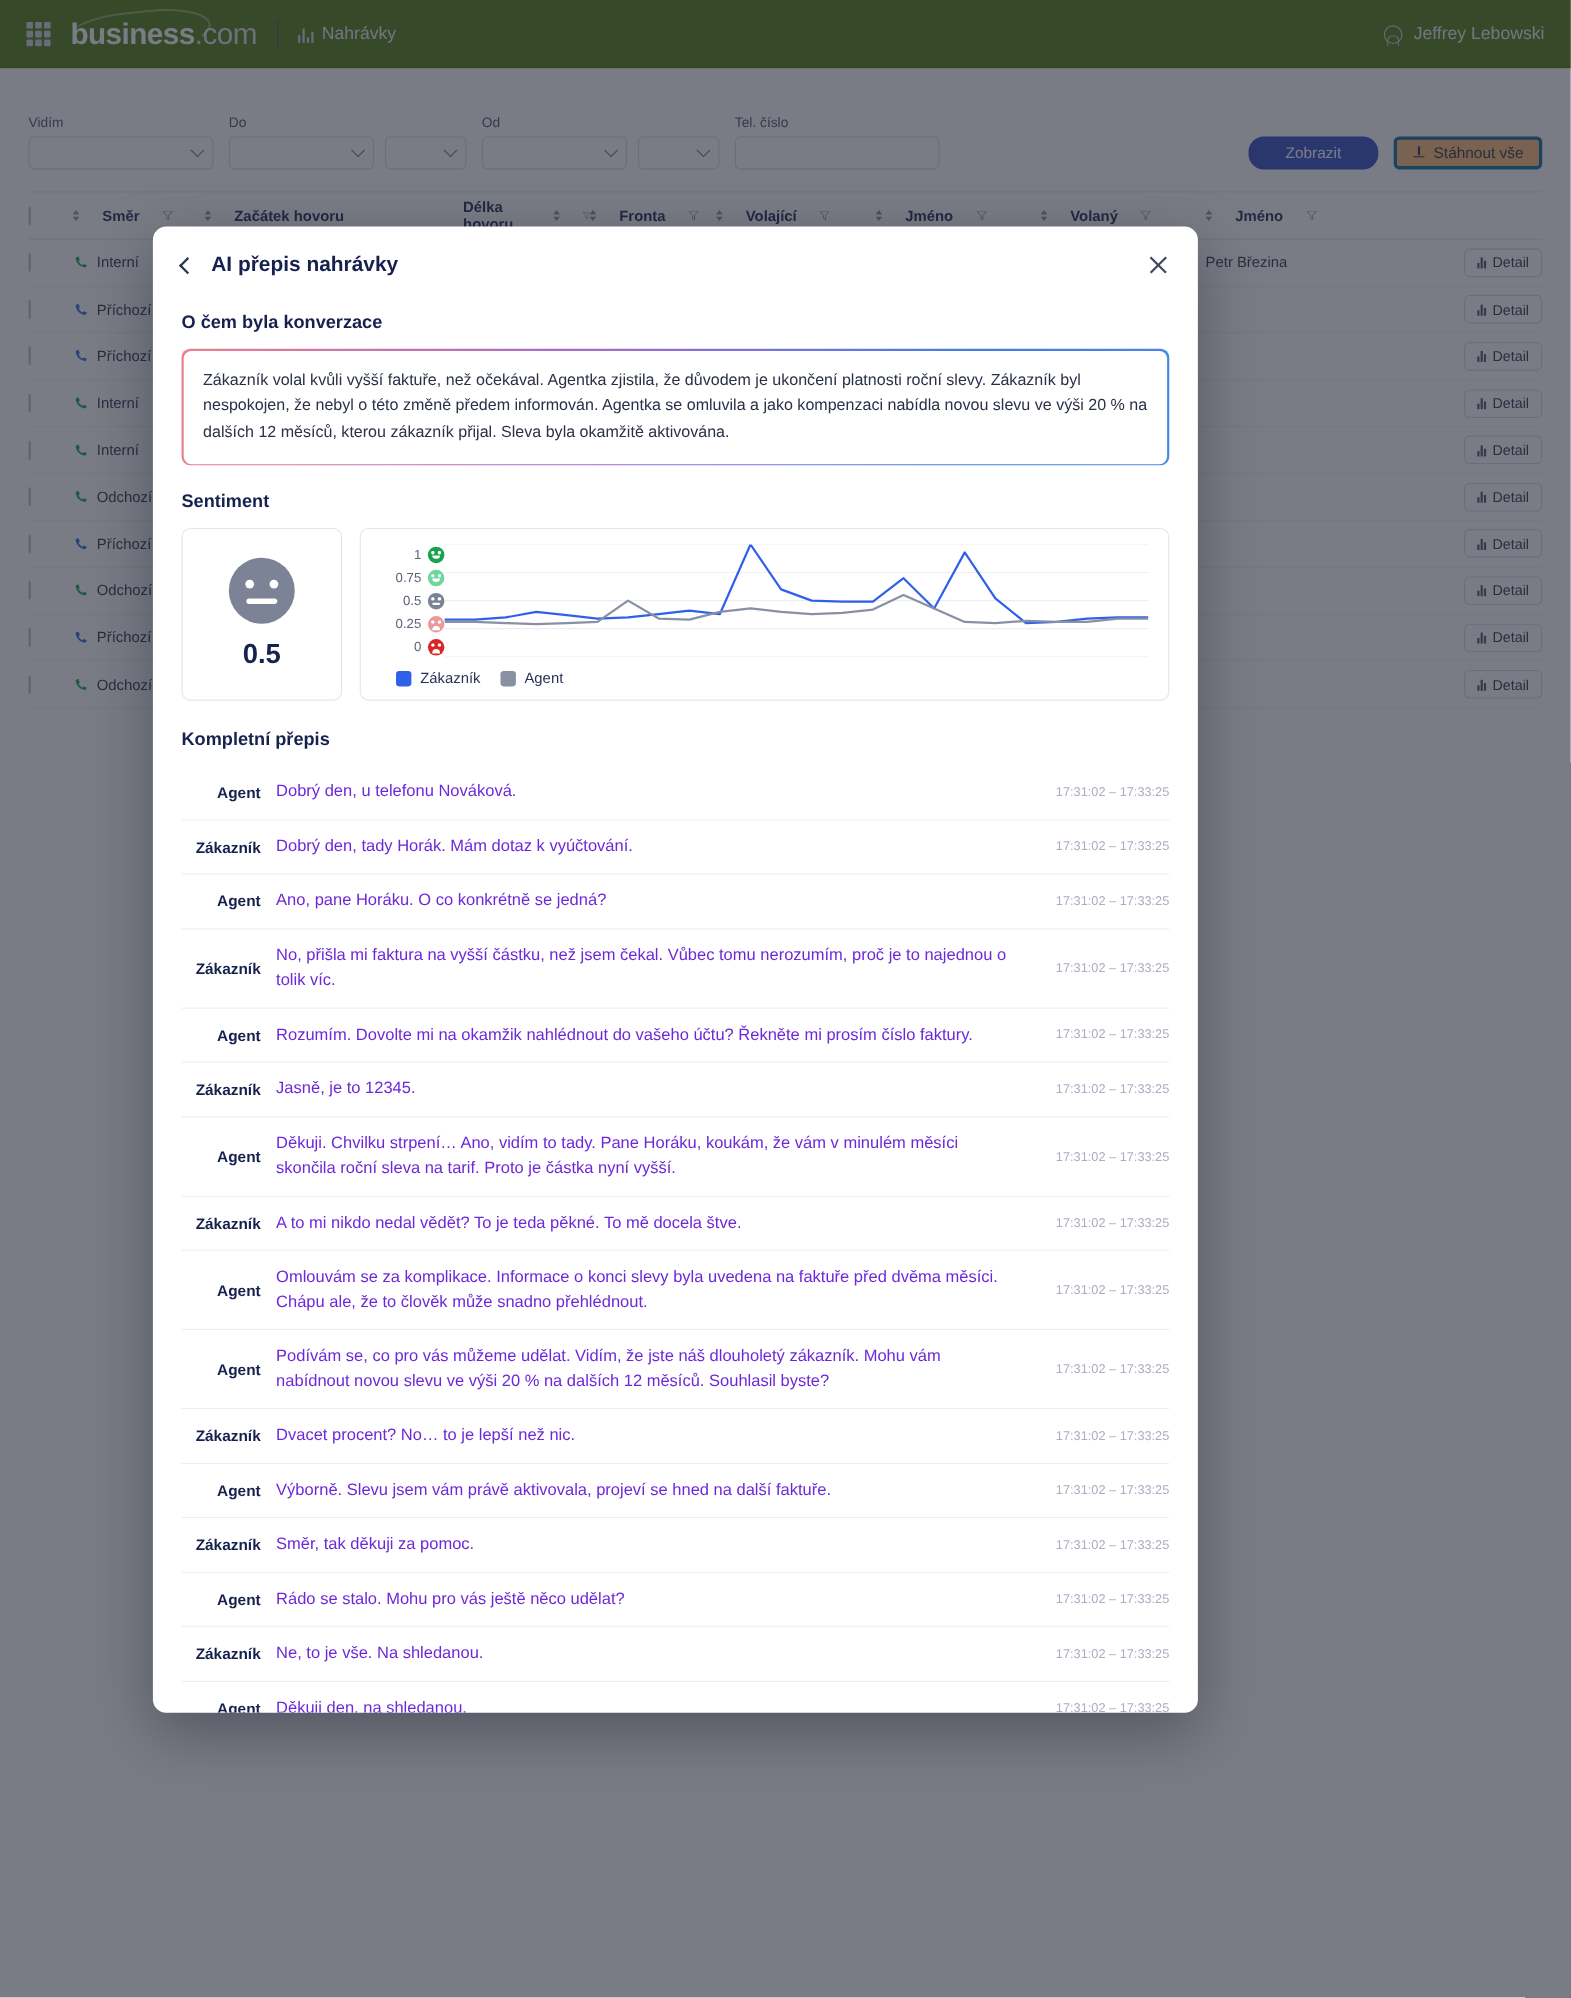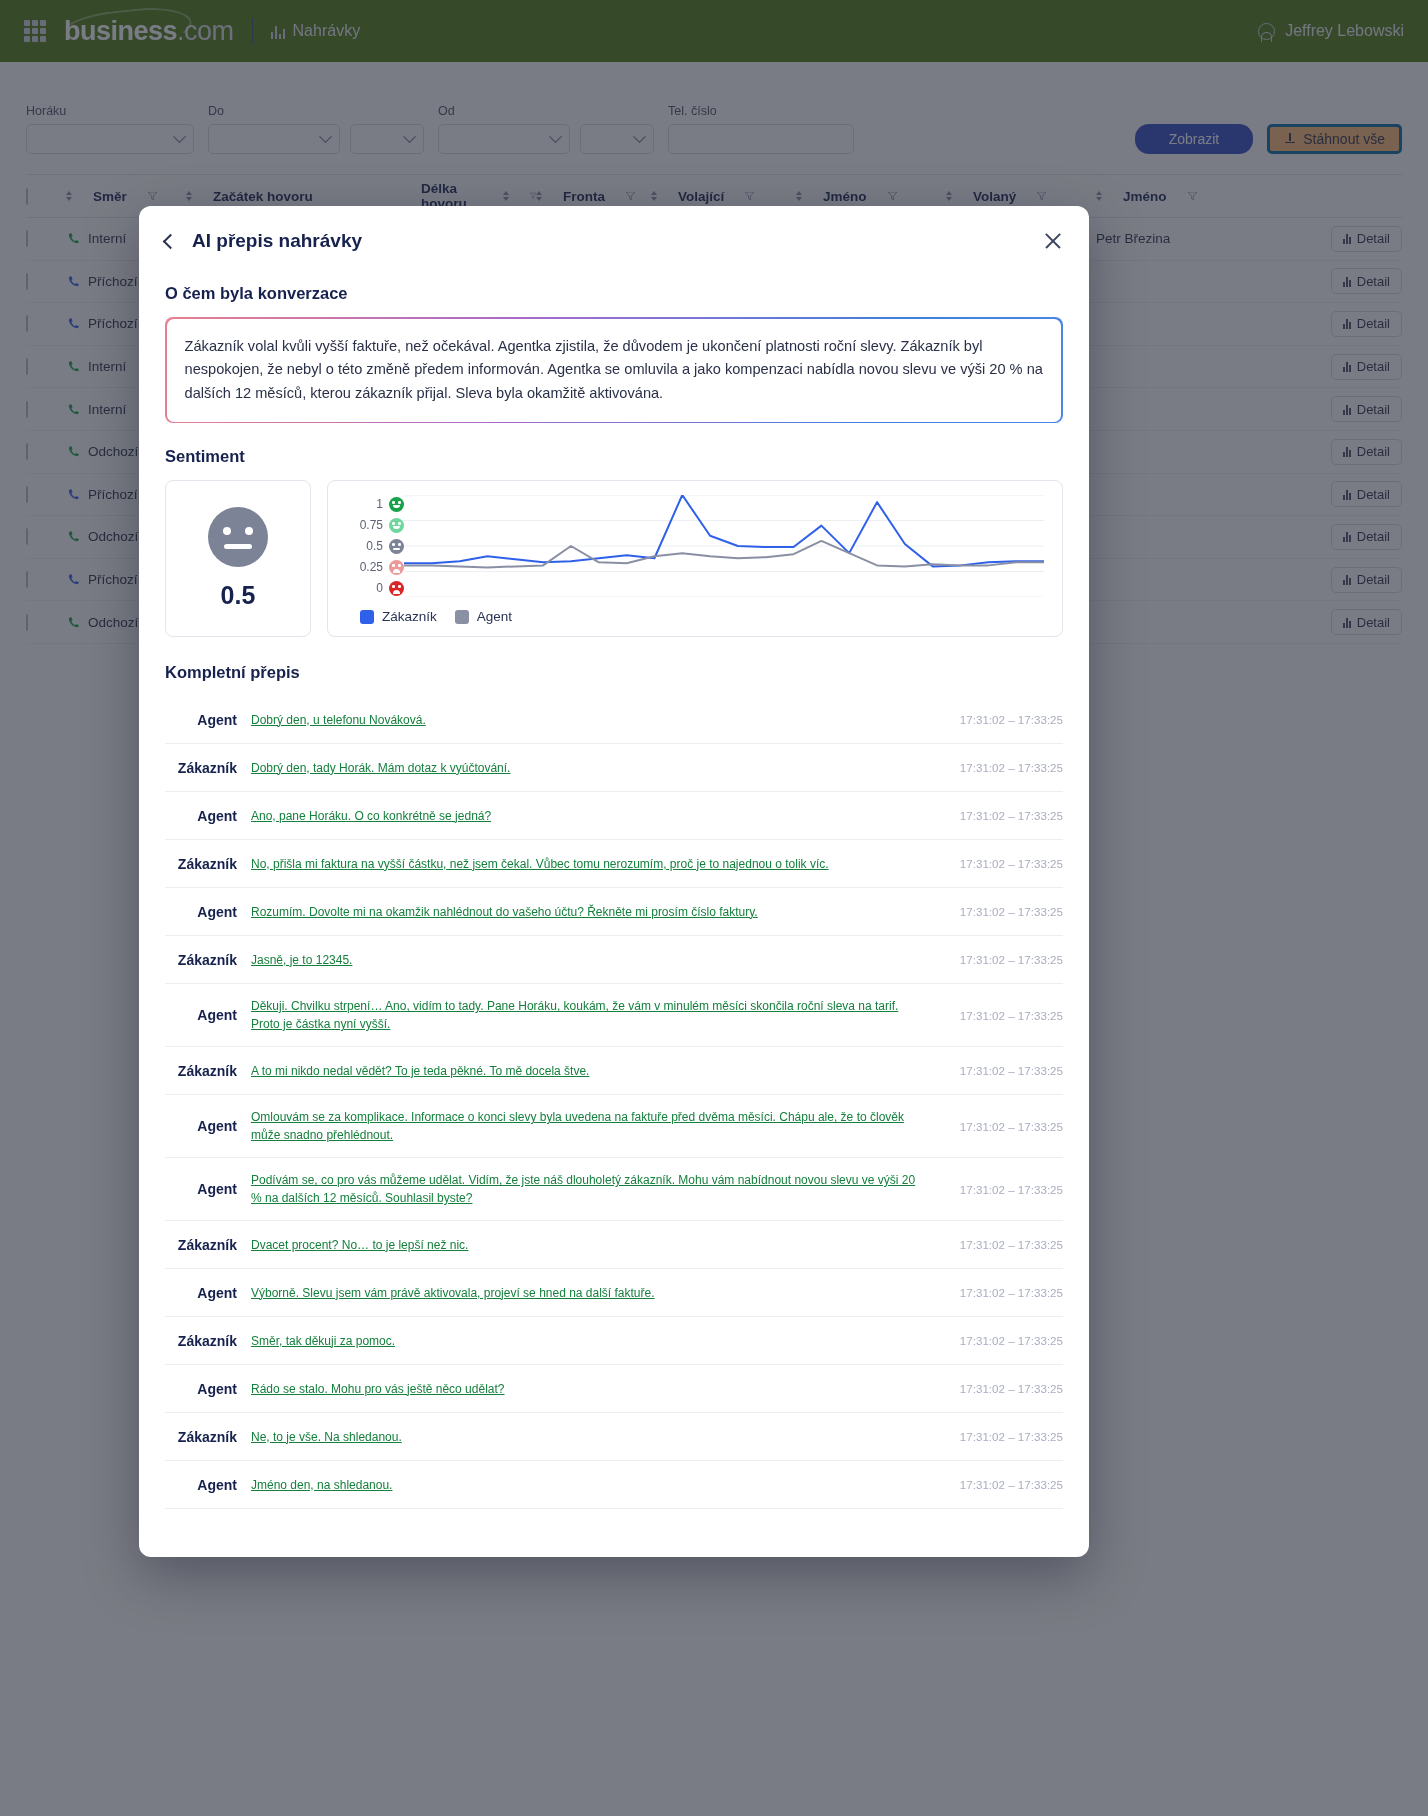--- a/index.html
+++ b/index.html
@@ -128,21 +128,21 @@
   .legend { display:flex; gap:18px; align-items:center; margin-top:12px; padding-left:18px; }
   .lg { display:flex; align-items:center; gap:8px; font-size:13.5px; color:#2b3355; }
   .sw { width:14px;height:14px;border-radius:3px; }
 
   
   .tr-list { margin-top:4px; }
   .tr-row { display:flex; align-items:center; gap:0; border-bottom:1px solid #eceef3;
      padding:13px 0; min-height:48px; }
   .tr-speaker { width:86px; flex:none; text-align:right; padding-right:14px;
      font-size:14px; font-weight:700; color:#16214e; }
-  .tr-text { flex:1; font-size:12px; line-height:1.5; color:#15803d; padding-right:18px;text-decoration:underline; }
+  .tr-text { flex:1; font-size:15px; line-height:1.5; color:#6d28d9; padding-right:18px; }
   .tr-time { width:128px; flex:none; text-align:right; font-size:11.6px; color:#a9aec0; }
 </style>
 </head>
 <body>
 
 <div id="root">
 
   <div class="app">
 
     <div class="topbar">
@@ -171,21 +171,21 @@
       </div>
       <div class="nav-label">Nahrávky</div>
       <div class="user-area">
         <span class="user-ico"></span>
         <span>Jeffrey Lebowski</span>
       </div>
     </div>
 
     <div class="filters">
       <div class="f-group">
-        <div class="f-label">Horáku</div>
+        <div class="f-label">Vidím</div>
         <div class="select">
             <span class="chev"></span>
           </div>
       </div>
       <div class="f-group">
         <div class="f-label">Do</div>
         <div class="f-row">
           <div class="select" style="width:132px">
               <span class="chev"></span>
             </div>
@@ -712,20 +712,20 @@
             <div class="tr-text">Rádo se stalo. Mohu pro vás ještě něco udělat?</div>
             <div class="tr-time">17:31:02 – 17:33:25</div>
           </div>
           <div class="tr-row">
             <div class="tr-speaker">Zákazník</div>
             <div class="tr-text">Ne, to je vše. Na shledanou.</div>
             <div class="tr-time">17:31:02 – 17:33:25</div>
           </div>
           <div class="tr-row">
             <div class="tr-speaker">Agent</div>
-            <div class="tr-text">Jméno den, na shledanou.</div>
+            <div class="tr-text">Děkuji den, na shledanou.</div>
             <div class="tr-time">17:31:02 – 17:33:25</div>
           </div>
         </div>
 
     </div>
   </div>
 </div>
 
 </body></html>

